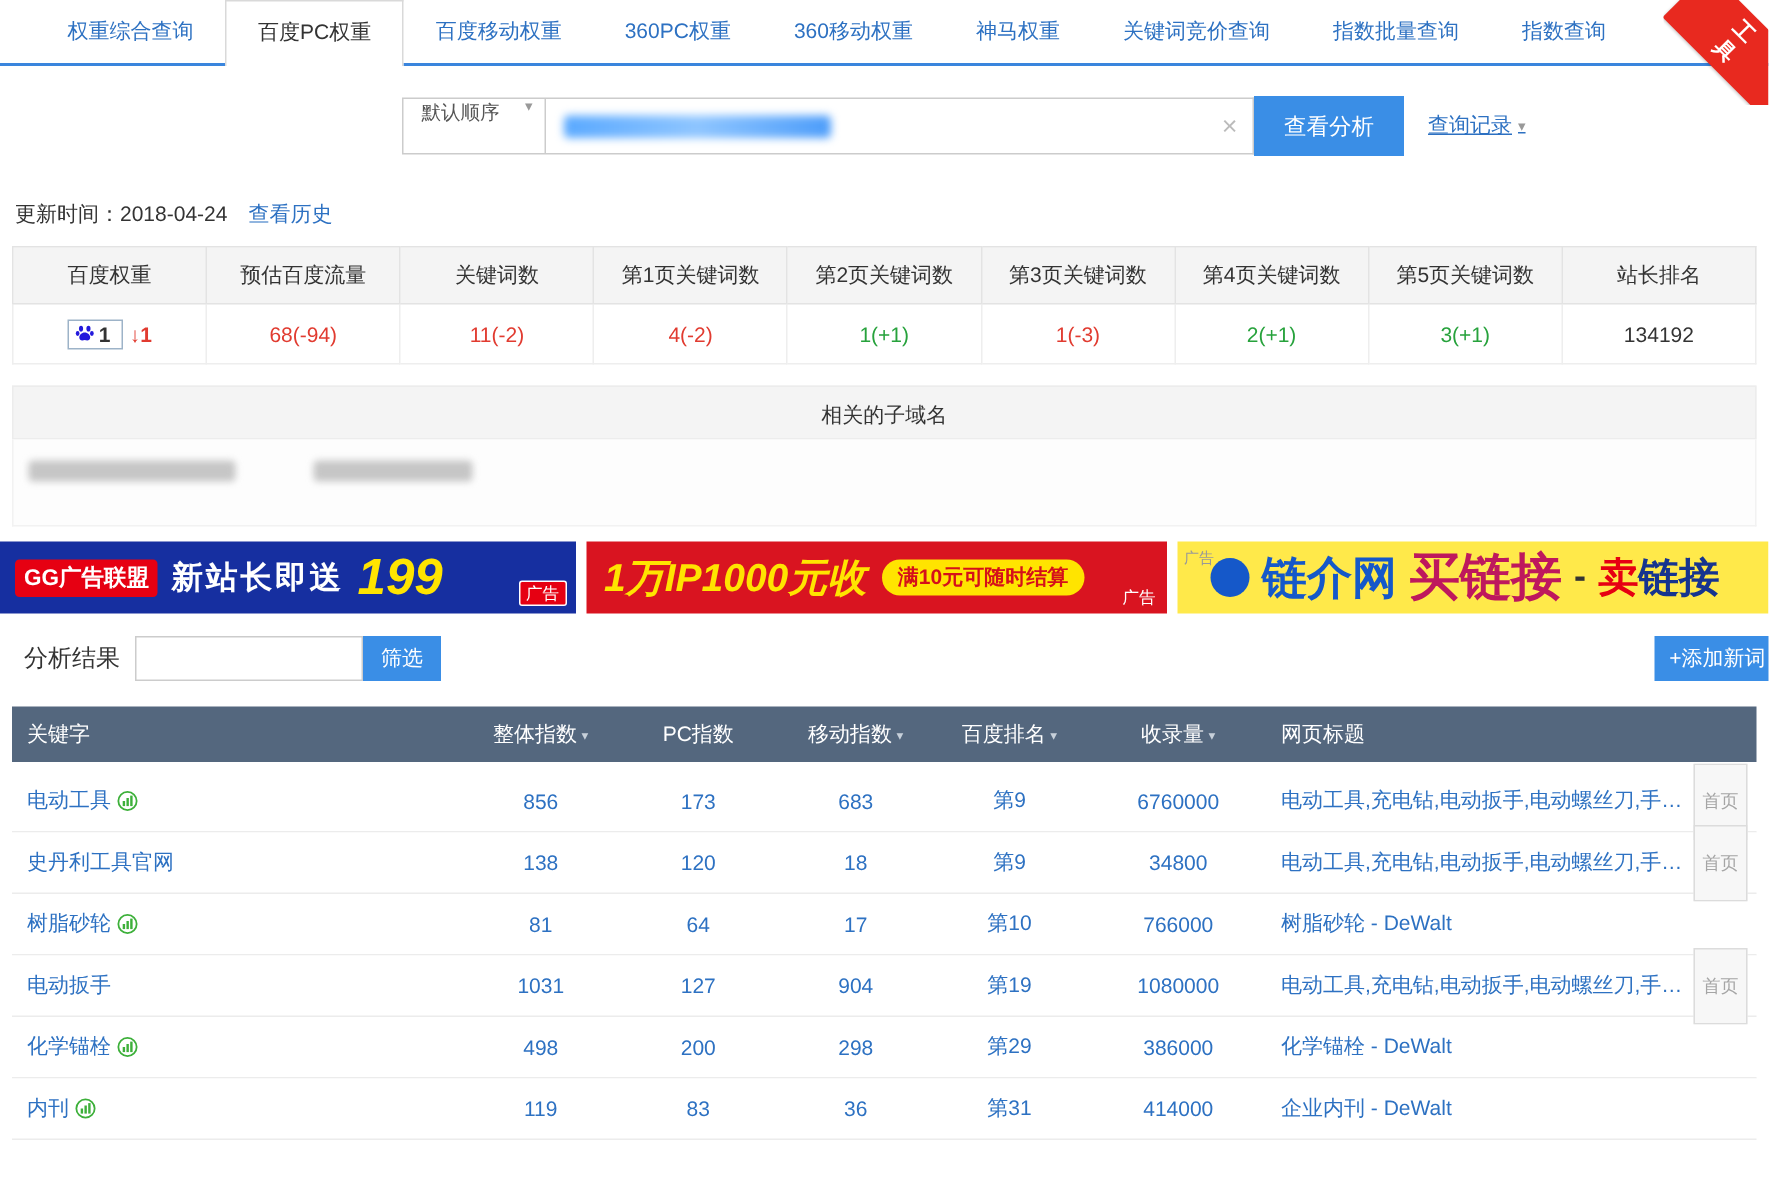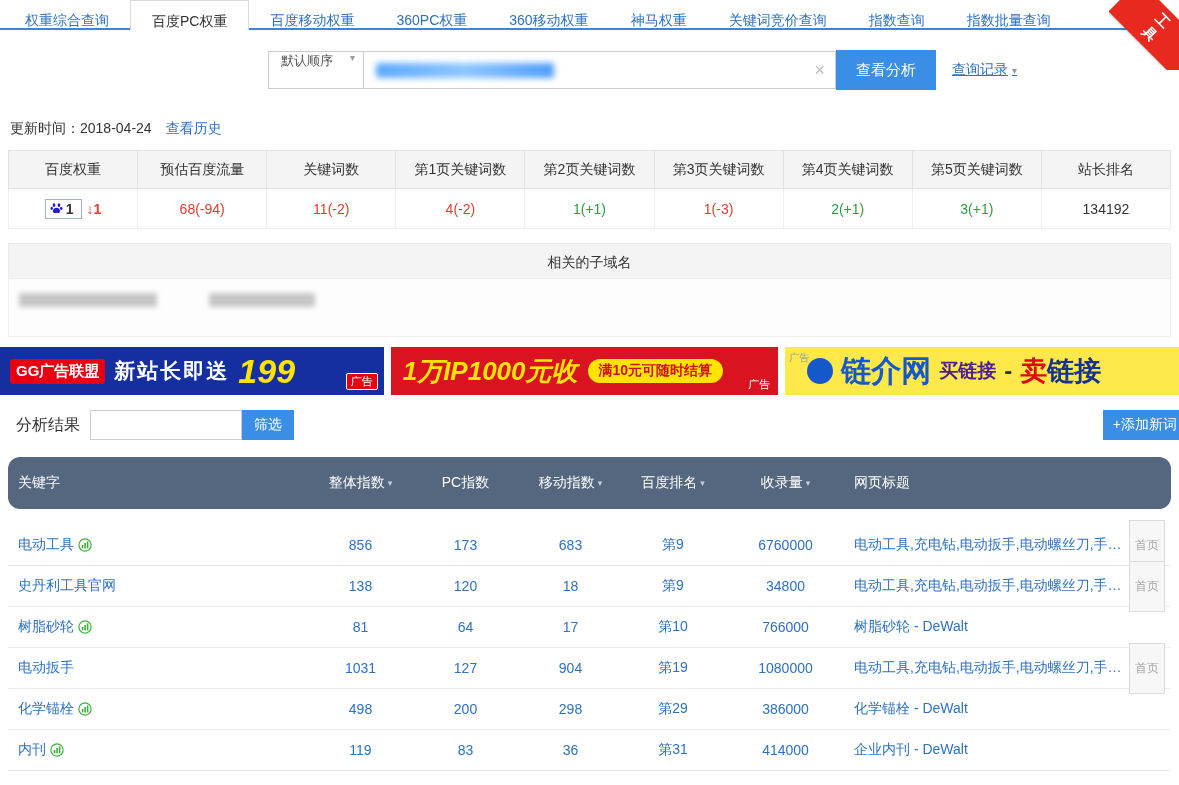--- a/index.html
+++ b/index.html
@@ -3,21 +3,21 @@
 <meta charset="utf-8">
 <style>
   * { box-sizing: border-box; }
   html,body { margin:0; padding:0; }
   body {
     width:1179px; height:785px; overflow:hidden; position:relative;
     background:#fff; color:#333;
     font-family:"Liberation Sans","DejaVu Sans",sans-serif; font-size:14px;
   }
   
-  .nav { height:30px; border-bottom:2px solid #3a85dd; display:flex; align-items:stretch; padding-left:4px; background:#fff; position:relative; }
+  .nav { height:44px; border-bottom:2px solid #3a85dd; display:flex; align-items:stretch; padding-left:24px; background:#fff; position:relative; }
   .tab { line-height:40px; padding:0 21px; color:#2d71c2; cursor:pointer; white-space:nowrap; font-size:14px; }
   .tab.active { border:1px solid #d9d9d9; border-bottom:none; margin-bottom:-2px; background:#fff; color:#333; z-index:2; }
   .ribbon-wrap { position:absolute; top:0; right:0; width:70px; height:70px; overflow:hidden; z-index:5; }
   .ribbon-band { position:absolute; top:10px; right:-32px; transform:rotate(45deg); background:#e8291f; color:#fff; padding:4px 38px; font-size:14px; font-weight:bold; letter-spacing:2px; box-shadow:0 1px 2px rgba(0,0,0,.2); }
   
   .search-row { margin:20px 0 0 268px; display:flex; align-items:center; height:40px; }
   .order-select { width:96px; height:38px; border:1px solid #ccc; display:flex; justify-content:space-between; padding:0 8px 0 12px; color:#555; font-size:13px; background:#fff; cursor:pointer; }
   .caret { color:#999; font-size:10px; }
   .search-input { width:472px; height:38px; border:1px solid #ccc; border-left:none; position:relative; display:flex; align-items:center; padding:0 30px 0 12px; background:#fff; }
   .blob-blue { width:178px; height:15px; background:linear-gradient(90deg,#5aa9ff,#8ec5ff,#4d9dfa); border-radius:3px; filter:blur(3px); }
@@ -53,33 +53,33 @@
   .ad1-number { color:#ffe400; font-size:34px; font-weight:bold; font-style:italic; }
   .ad1-tag { position:absolute; right:6px; bottom:5px; color:#fff; background:#e60012; border:1px solid #fff; font-size:11px; padding:0 4px; border-radius:2px; }
   .ad2 { background:#d91420; gap:10px; padding:0 12px; }
   .ad2-text { color:#ffe400; font-size:26px; font-weight:bold; font-style:italic; white-space:nowrap; }
   .ad2-pill { background:#ffe400; color:#d50f1a; border-radius:14px; padding:3px 11px; font-weight:bold; font-size:14px; white-space:nowrap; }
   .ad2-tag { position:absolute; right:8px; bottom:3px; color:#fff; font-size:11px; }
   .ad3 { background:#ffe94a; gap:8px; padding:0 8px 0 22px; }
   .ad3-tag { position:absolute; left:4px; top:4px; color:#999; font-size:10px; }
   .ad3-logo { width:26px; height:26px; background:#1558c9; border-radius:50%; flex:0 0 26px; }
   .ad3-brand { color:#1558c9; font-size:30px; font-weight:bold; white-space:nowrap; }
-  .ad3-buy { color:#4c1d95; font-size:19px; font-weight:bold; white-space:nowrap;text-align:center; }
+  .ad3-buy { color:#be185d; font-size:34px; font-weight:bold; white-space:nowrap;text-align:center; }
   .ad3-sep { color:#333; font-size:24px; font-weight:bold; }
   .ad3-sell-p { color:#e60012; font-size:27px; font-weight:bold; }
   .ad3-sell-s { color:#16348f; font-size:27px; font-weight:bold; white-space:nowrap; }
   
   .filter-row { margin:14px 0 0 16px; height:32px; display:flex; align-items:center; position:relative; }
   .filter-title { font-size:16px; color:#333; margin-right:10px; }
   .filter-input { width:152px; height:30px; border:1px solid #ccc; padding:0 6px; font-size:13px; font-family:inherit; outline:none; }
   .filter-btn { height:30px; background:#3a8ee6; color:#fff; border:none; padding:0 12px; font-size:14px; cursor:pointer; font-family:inherit; }
   .add-btn { position:absolute; right:-8px; top:1px; height:30px; background:#3a8ee6; color:#fff; border:none; padding:0 10px; font-size:14px; cursor:pointer; font-family:inherit; white-space:nowrap; }
   
   .kw-grid-cols { display:grid; grid-template-columns:300px 105px 105px 105px 100px 125px 1fr; }
-  .kw-header { height:52px; background:#54677e; color:#fff; align-items:center; margin:16px 8px 16px; font-size:14px;border-radius:12px; }
+  .kw-header { height:37px; background:#54677e; color:#fff; align-items:center; margin:16px 8px 6px; font-size:14px; }
   .kw-hcell { text-align:center; white-space:nowrap; }
   .kw-hcell.first { text-align:left; padding-left:10px; }
   .kw-hcell.last { text-align:left; padding-left:6px; }
   .sort-arrow { font-size:9px; color:#c7d0da; margin-left:3px; vertical-align:1px; }
   .kw-rows { margin:0 8px; }
   .kw-row { height:41px; align-items:center; border-bottom:1px solid #ececec; background:#fff; }
   .kw-cell { text-align:center; color:#2d71c2; font-size:14px; white-space:nowrap; overflow:hidden; }
   .kw-cell.kw-keyword { text-align:left; padding-left:10px; display:flex; align-items:center; gap:4px; }
   .kw-link { color:#2d71c2; cursor:pointer; }
   .index-icon { display:inline-flex; width:14px; height:14px; }
@@ -92,22 +92,22 @@
 
 <div class="nav">
   <div style="display:flex;">
       <div class="tab">权重综合查询</div>
       <div class="tab active">百度PC权重</div>
       <div class="tab">百度移动权重</div>
       <div class="tab">360PC权重</div>
       <div class="tab">360移动权重</div>
       <div class="tab">神马权重</div>
       <div class="tab">关键词竞价查询</div>
+      <div class="tab">指数批量查询</div>
       <div class="tab">指数查询</div>
-      <div class="tab">指数批量查询</div>
     </div>
   <div class="ribbon-wrap">
     <div class="ribbon-band">工具</div>
   </div>
 </div>
 
 <div class="search-row">
   <div class="order-select">
     <span>默认顺序</span>
     <span class="caret">▾</span>

